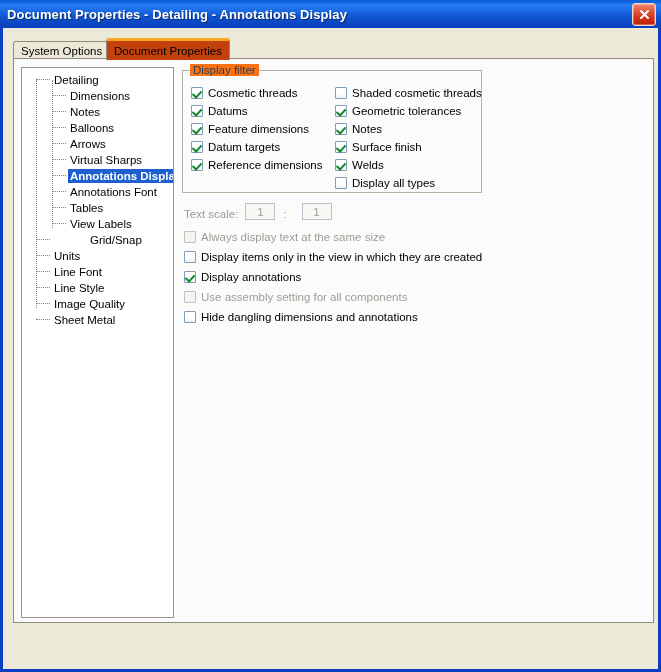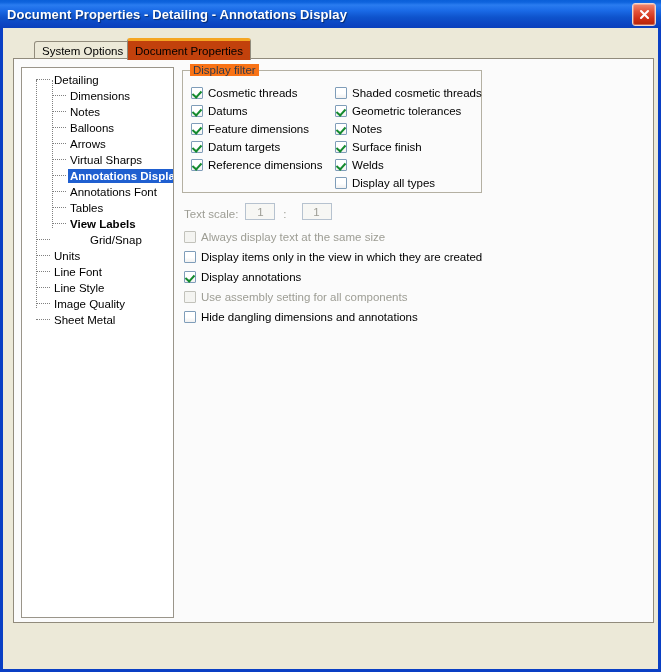--- a/index.html
+++ b/index.html
@@ -64,21 +64,20 @@
     background: #ece9d8;
     border: 1px solid #918b7c;
     border-bottom: none;
     border-radius: 3px 3px 0 0;
     display: flex; align-items: center; justify-content: center;
     padding: 0 7px;
     font-size: 11.5px;
     color: #000;
     cursor: pointer;
     box-sizing: border-box;
-    margin-left: 21px;
   }
   .tab.inactive { left: 0; top: 3px; height: 18px; }
   .tab.active {
     left: 93px; top: 0; height: 22px;
     background: #c2410c;
     border-color: #918b7c;
     border-top: 3px solid #f5a623;
     z-index: 4;
   }
 
@@ -267,21 +266,21 @@
             <span class="tree-label">Annotations Display</span>
           </div>
           <div class="tree-row" style="padding-left: 30px;">
             <span class="dash"></span>
             <span class="tree-label">Annotations Font</span>
           </div>
           <div class="tree-row" style="padding-left: 30px;">
             <span class="dash"></span>
             <span class="tree-label">Tables</span>
           </div>
-          <div class="tree-row" style="padding-left: 30px; font-weight: bold;">
+          <div class="tree-row" style="padding-left: 30px;">
             <span class="dash"></span>
             <span class="tree-label">View Labels</span>
           </div>
           <div class="tree-row" style="padding-left: 14px; gap: 36px;">
             <span class="dash"></span>
             <span class="tree-label">Grid/Snap</span>
           </div>
           <div class="tree-row" style="padding-left: 14px;">
             <span class="dash"></span>
             <span class="tree-label">Units</span>

